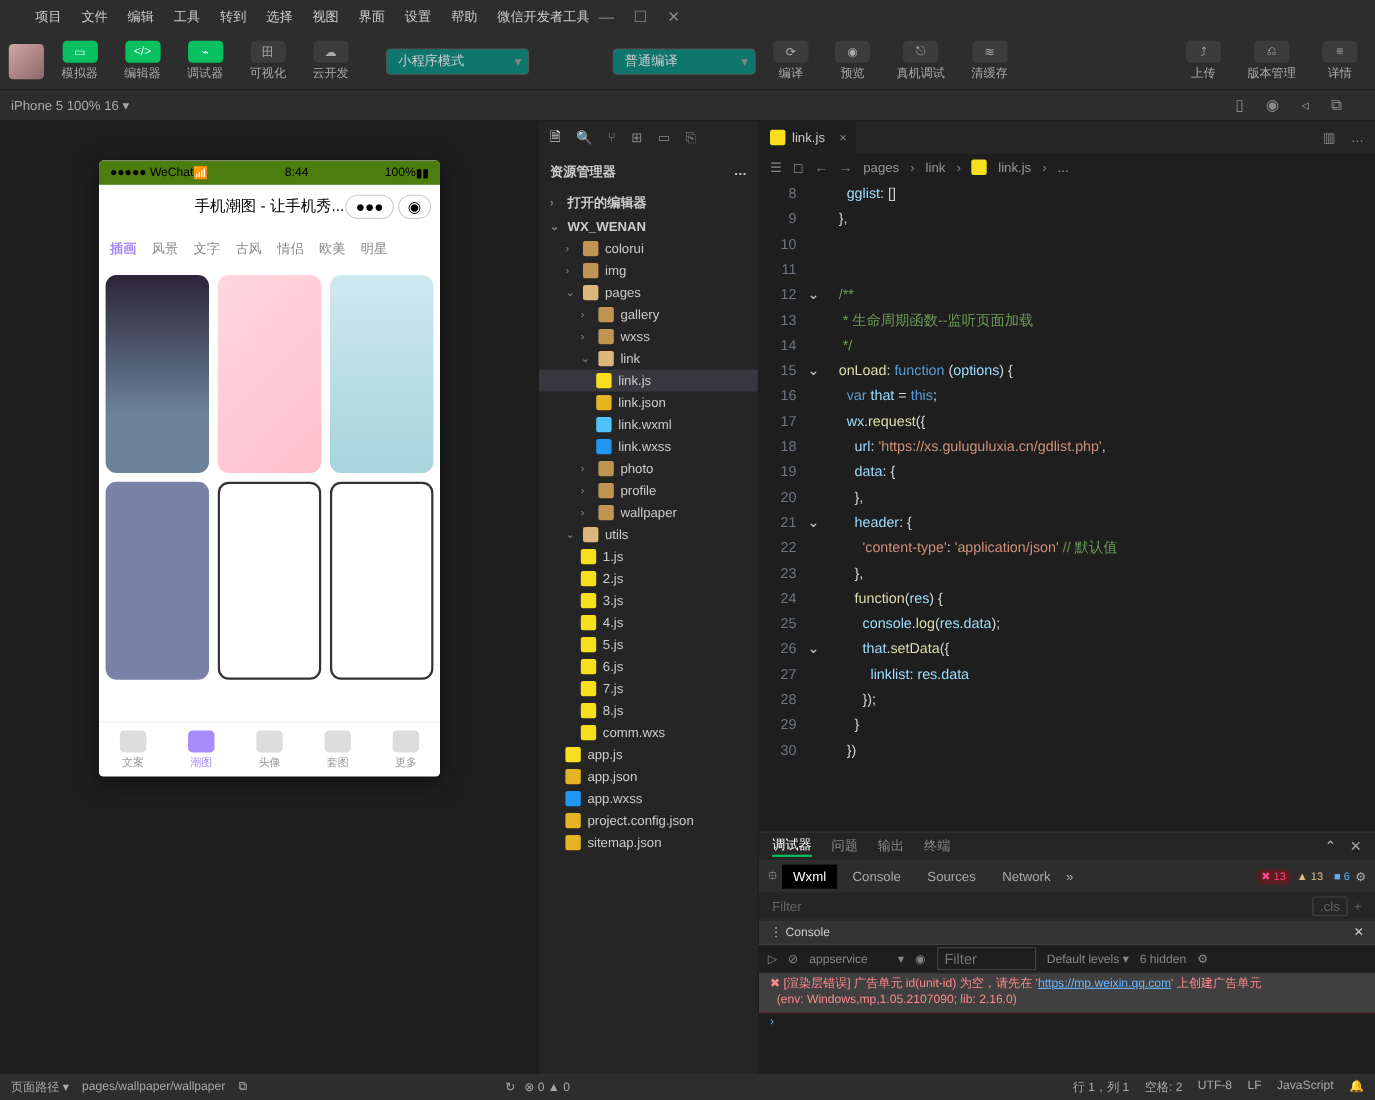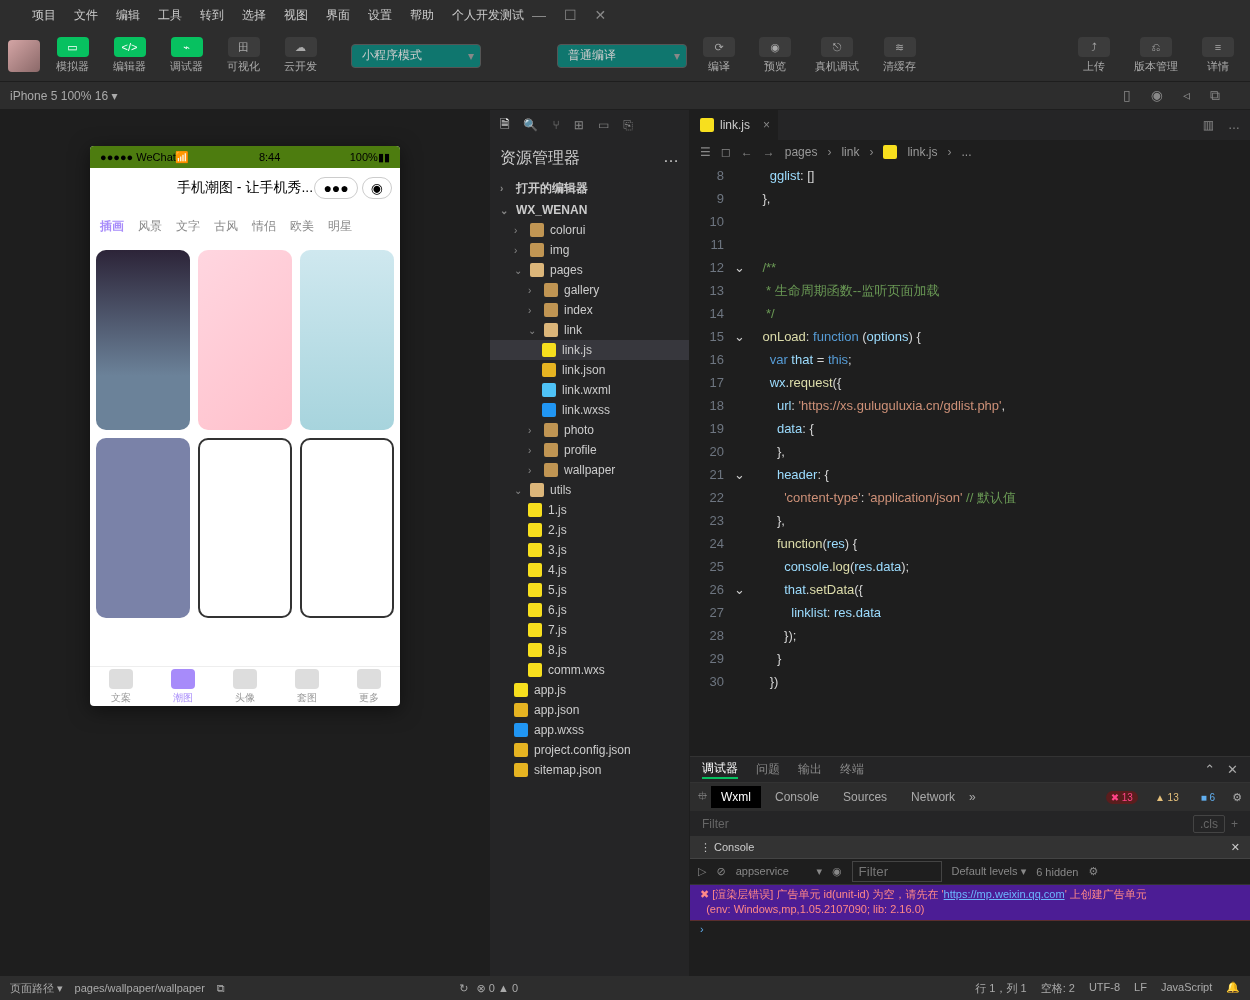--- a/index.html
+++ b/index.html
@@ -41,31 +41,31 @@
 .phone-tabs span { padding: 0 6px; }
 .phone-tabs .active { color: #a78bfa; font-weight: bold; }
 .phone-grid { flex: 1; padding: 6px; display: grid; grid-template-columns: repeat(3, 1fr); grid-auto-rows: 180px; gap: 8px; overflow: hidden; }
 .thumb { border-radius: 10px; background: #ccc; }
 .t1 { background: linear-gradient(180deg,#2c2438,#6b8299 70%); }
 .t2 { background: linear-gradient(135deg,#ffd6e0,#ffc0cb); }
 .t3 { background: linear-gradient(180deg,#cfe8ef,#a7d4dd); }
 .t4 { background: #7a82a8; }
 .t5 { background: #fff; border: 2px solid #333; }
 .t6 { background: #fff; border: 2px solid #333; }
-.phone-nav { height: 40px; border-top: 1px solid #eee; display: flex; justify-content: space-around; align-items: center; }
+.phone-nav { height: 50px; border-top: 1px solid #eee; display: flex; justify-content: space-around; align-items: center; }
 .phone-nav-item { display: flex; flex-direction: column; align-items: center; color: #999; font-size: 10px; gap: 2px; }
 .phone-nav-item.active { color: #a78bfa; }
 .phone-nav-icon { width: 24px; height: 20px; border-radius: 4px; background: #ddd; }
 .phone-nav-item.active .phone-nav-icon { background: #a78bfa; }
 
 
 .explorer-col { width: 200px; background: #252526; display: flex; flex-direction: column; border-right: 1px solid #1e1e1e; }
 .activity-icons { height: 30px; display: flex; gap: 14px; padding: 0 10px; align-items: center; color: #888; }
 .activity-icons span.active { color: #fff; }
-.explorer-header { padding: 8px 10px; color: #ccc; font-size: 16px; display: flex; justify-content: space-between; }
+.explorer-header { padding: 8px 10px; color: #ccc; font-size: 12px; display: flex; justify-content: space-between; font-weight: bold; }
 .tree { flex: 1; overflow: auto; font-size: 12px; }
 .tree-row { padding: 3px 0 3px 8px; display: flex; align-items: center; gap: 6px; color: #ccc; cursor: pointer; }
 .tree-row.section { color: #ccc; font-weight: bold; }
 .tree-row.selected { background: #37373d; }
 .i0 { padding-left: 10px; } .i1 { padding-left: 24px; } .i2 { padding-left: 38px; } .i3 { padding-left: 52px; }
 .chev { width: 10px; display: inline-block; color: #888; font-size: 10px; }
 .fi { width: 14px; height: 14px; display: inline-block; border-radius: 2px; }
 .fi-folder { background: #c09553; }
 .fi-folder-open { background: #dcb67a; }
 .fi-js { background: #f7df1e; }
@@ -91,34 +91,34 @@
 .fn { color: #dcdcaa; } .v { color: #9cdcfe; }
 
 
 .debugger { height: 220px; background: #252526; display: flex; flex-direction: column; border-top: 1px solid #333; }
 .dbg-tabs { height: 26px; display: flex; align-items: center; gap: 18px; padding: 0 12px; border-bottom: 1px solid #333; color: #888; }
 .dbg-tabs .sel { color: #fff; border-bottom: 2px solid #07c160; }
 .dbg-tabs-right { margin-left: auto; display: flex; gap: 12px; color: #aaa; font-size: 13px; }
 .devtools-tabs { height: 28px; background: #2d2d2d; display: flex; align-items: center; gap: 4px; padding: 0 8px; color: #aaa; font-size: 12px; }
 .devtools-tabs .dt { padding: 4px 10px; }
 .devtools-tabs .dt.sel { background: #000; color: #fff; }
-.devtools-tabs-right { margin-left: auto; display: flex; gap: 12px; align-items: center; font-size: 11px; }
+.devtools-tabs-right { margin-left: auto; display: flex; gap: 0; align-items: center; font-size: 11px; }
 .badge { padding: 1px 5px; border-radius: 8px; font-size: 10px; }
 .badge.err { background: #5a1d1d; color: #f48; }
 .badge.warn { color: #e5c07b; }
 .badge.info { color: #61afef; }
 .styles-row { height: 28px; display: flex; align-items: center; gap: 16px; padding: 0 12px; font-size: 12px; border-bottom: 1px solid #333; color: #aaa; }
 .styles-row .sel { color: #fff; font-weight: bold; }
 .filter-row { height: 26px; display: flex; align-items: center; padding: 0 12px; color: #666; font-size: 12px; border-bottom: 1px solid #333; }
 .filter-row .cls { margin-left: auto; border: 1px solid #444; padding: 1px 6px; border-radius: 2px; }
 .console-area { flex: 1; background: #1e1e1e; display: flex; flex-direction: column; font-family: Consolas, monospace; font-size: 11px; }
 .console-header { height: 22px; background: #333; display: flex; align-items: center; padding: 0 10px; justify-content: space-between; border-bottom: 1px solid #444;}
 .console-toolbar { height: 26px; display: flex; align-items: center; padding: 0 8px; gap: 10px; color: #888; border-bottom: 1px solid #333; }
 .console-toolbar input { background: #1e1e1e; border: 1px solid #444; color: #ccc; padding: 2px 6px; width: 90px; }
-.console-msg { padding: 2px 10px; background: #4c1d95; color: #f88; border-bottom: 1px solid #5a2e2e; line-height: 1.4; }
+.console-msg { padding: 2px 10px; background: #404040; color: #f88; border-bottom: 1px solid #5a2e2e; line-height: 1.4; }
 .console-msg a { color: #6cb6ff; text-decoration: underline; }
 .console-prompt { padding: 2px 10px; color: #61afef; }
 
 
 .statusbar { height: 24px; background: #2d2d2d; display: flex; align-items: center; padding: 0 10px; color: #aaa; font-size: 11px; gap: 12px; }
 .statusbar .right { margin-left: auto; display: flex; gap: 14px; }
 </style>
 </head>
 <body>
 
@@ -127,21 +127,21 @@
     <span>项目</span>
     <span>文件</span>
     <span>编辑</span>
     <span>工具</span>
     <span>转到</span>
     <span>选择</span>
     <span>视图</span>
     <span>界面</span>
     <span>设置</span>
     <span>帮助</span>
-    <span>个人开发测试</span>
+    <span>微信开发者工具</span>
   </div>
   <div class="win-controls">
     <span>—</span>
     <span>☐</span>
     <span>✕</span>
   </div>
 </div>
 
 <div class="toolbar">
   <div class="avatar"></div>
@@ -308,21 +308,21 @@
           <span>pages</span>
         </div>
       <div class="tree-row i2">
           <span class="chev">›</span>
           <span class="fi fi-folder"></span>
           <span>gallery</span>
         </div>
       <div class="tree-row i2">
           <span class="chev">›</span>
           <span class="fi fi-folder"></span>
-          <span>index</span>
+          <span>wxss</span>
         </div>
       <div class="tree-row i2">
           <span class="chev">⌄</span>
           <span class="fi fi-folder-open"></span>
           <span>link</span>
         </div>
       <div class="tree-row i3 selected">
           <span class="fi fi-js"></span>
           <span>link.js</span>
         </div>

